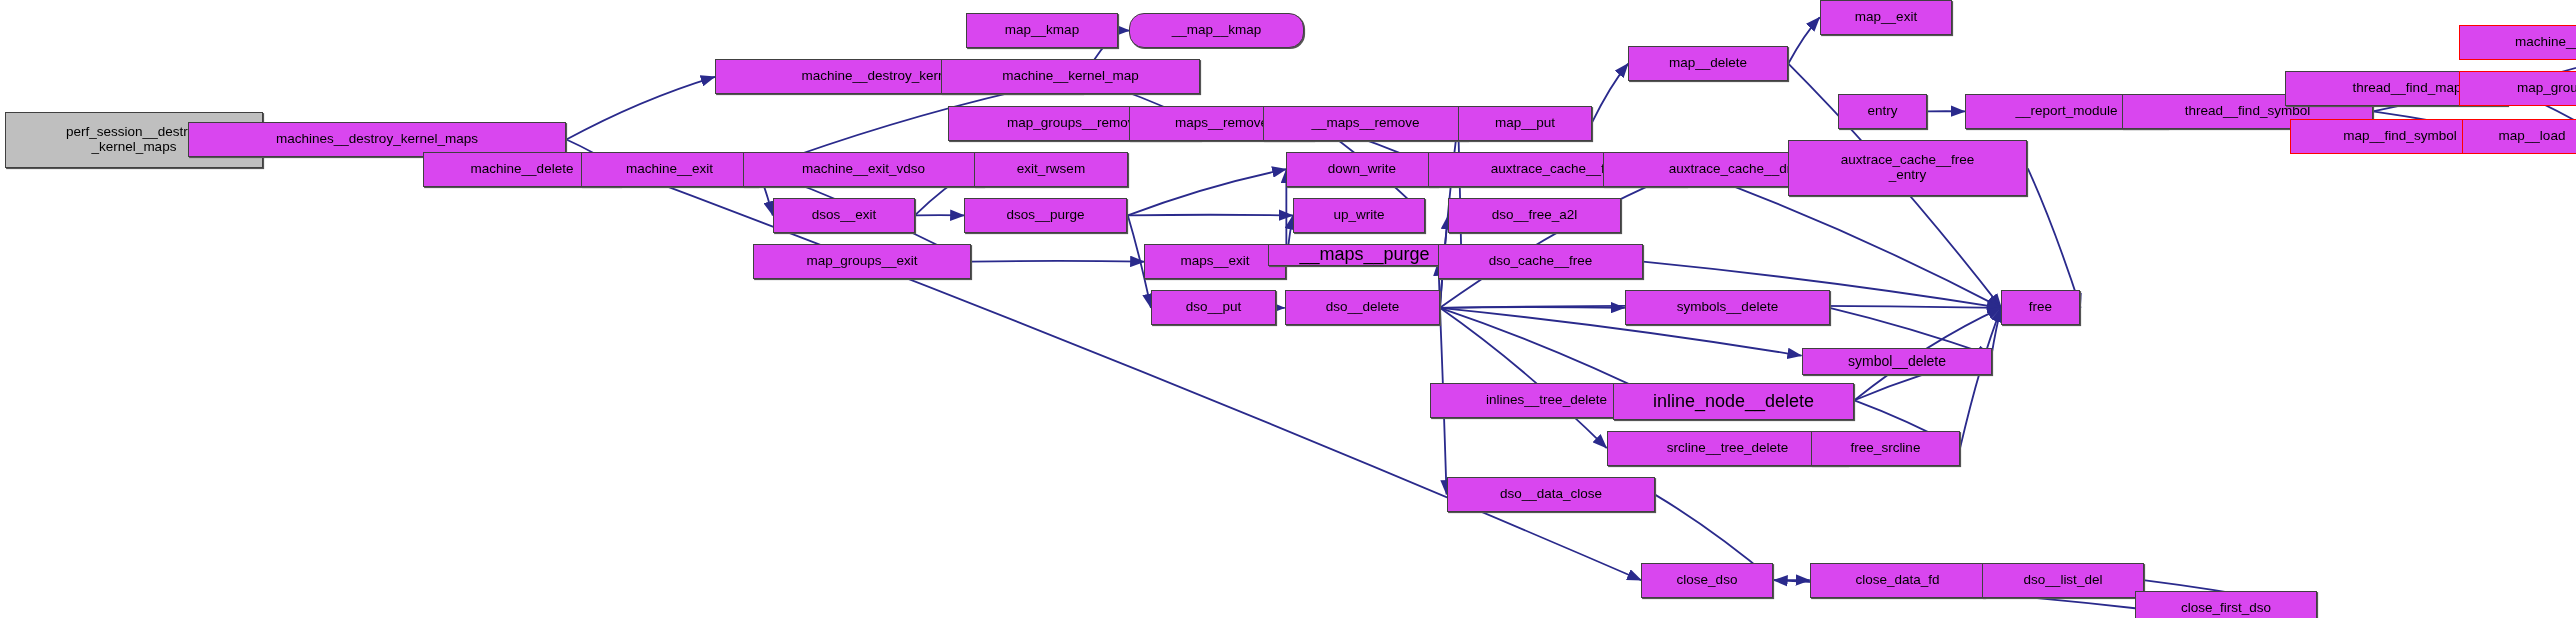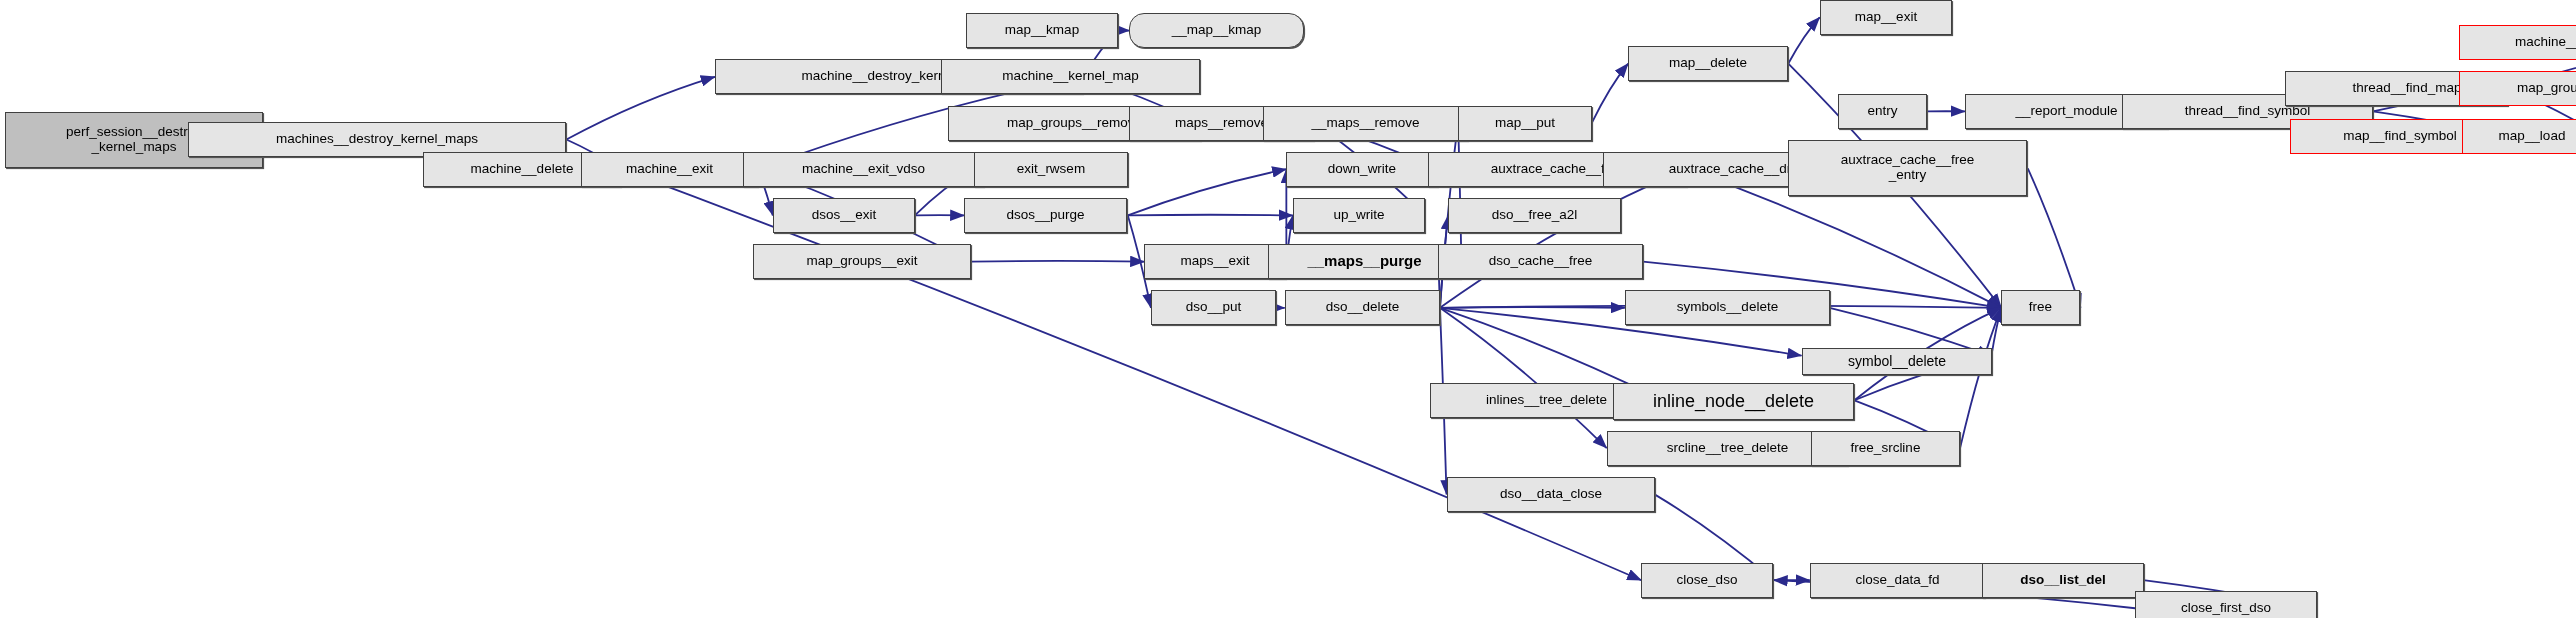--- a/index.html
+++ b/index.html
@@ -9,21 +9,21 @@
     background:#ffffff;
     font-family:"Liberation Sans", sans-serif;
     overflow:hidden;
   }
   #edges{position:absolute;left:0;top:0;width:2576px;height:619px;pointer-events:none;}
   .node{
     position:absolute;
     box-sizing:border-box;
     display:flex;align-items:center;justify-content:center;
     text-align:center;
-    background:#e5e5e5;
+    background:#d946ef;
     border:0.9px solid #404040;
     color:#000000;
     font-size:13.5px;
     line-height:1.08;
     white-space:pre-line;
     letter-spacing:0px;
     box-shadow:1.1px 1.1px 0 0 #555555;
   }
   .node.red{
     border:1.4px solid #ff0000;
@@ -131,21 +131,21 @@
       <div class="node" style="left: 1129px; top: 106px; width: 185px; height: 35px; font-size: 13.5px;">maps__remove</div>
       <div class="node" style="left: 1263px; top: 106px; width: 205px; height: 35px; font-size: 13.5px;">__maps__remove</div>
       <div class="node" style="left: 743px; top: 152px; width: 241px; height: 35px; font-size: 13.5px;">machine__exit_vdso</div>
       <div class="node" style="left: 974px; top: 152px; width: 154px; height: 35px; font-size: 13.5px;">exit_rwsem</div>
       <div class="node" style="left: 1286px; top: 152px; width: 152px; height: 35px; font-size: 13.5px;">down_write</div>
       <div class="node" style="left: 773px; top: 198px; width: 142px; height: 35px; font-size: 13.5px;">dsos__exit</div>
       <div class="node" style="left: 964px; top: 198px; width: 163px; height: 35px; font-size: 13.5px;">dsos__purge</div>
       <div class="node" style="left: 1293px; top: 198px; width: 132px; height: 35px; font-size: 13.5px;">up_write</div>
       <div class="node" style="left: 753px; top: 244px; width: 218px; height: 35px; font-size: 13.5px;">map_groups__exit</div>
       <div class="node" style="left: 1144px; top: 244px; width: 142px; height: 35px; font-size: 13.5px;">maps__exit</div>
-      <div class="node" style="left: 1268px; top: 244px; width: 193px; height: 35px; font-size: 15px; font-weight: bold;">__maps__purge</div>
+      <div class="node" style="left: 1268px; top: 244px; width: 193px; height: 22px; font-size: 18px;">__maps__purge</div>
       <div class="node" style="left: 1151px; top: 290px; width: 125px; height: 35px; font-size: 13.5px;">dso__put</div>
       <div class="node" style="left: 1285px; top: 290px; width: 155px; height: 35px; font-size: 13.5px;">dso__delete</div>
       <div class="node" style="left: 1458px; top: 106px; width: 134px; height: 35px; font-size: 13.5px;">map__put</div>
       <div class="node" style="left: 1628px; top: 46px; width: 160px; height: 35px; font-size: 13.5px;">map__delete</div>
       <div class="node" style="left: 1428px; top: 152px; width: 259px; height: 35px; font-size: 13.5px;">auxtrace_cache__free</div>
       <div class="node" style="left: 1603px; top: 152px; width: 269px; height: 35px; font-size: 13.5px;">auxtrace_cache__drop</div>
       <div class="node" style="left: 1788px; top: 140px; width: 239px; height: 56px; font-size: 13.5px;">auxtrace_cache__free
 _entry</div>
       <div class="node" style="left: 1448px; top: 198px; width: 173px; height: 35px; font-size: 13.5px;">dso__free_a2l</div>
       <div class="node" style="left: 1438px; top: 244px; width: 205px; height: 35px; font-size: 13.5px;">dso_cache__free</div>
@@ -161,17 +161,17 @@
       <div class="node" style="left: 1965px; top: 94px; width: 203px; height: 35px; font-size: 13.5px;">__report_module</div>
       <div class="node" style="left: 2122px; top: 94px; width: 251px; height: 35px; font-size: 13.5px;">thread__find_symbol</div>
       <div class="node" style="left: 2001px; top: 290px; width: 79px; height: 35px; font-size: 13.5px;">free</div>
       <div class="node" style="left: 2285px; top: 71px; width: 223px; height: 35px; font-size: 13.5px; padding-left: 21px;">thread__find_map</div>
       <div class="node red" style="left: 2459px; top: 25px; width: 233px; height: 35px; font-size: 13.5px;">machine__kernel_ip</div>
       <div class="node red" style="left: 2459px; top: 71px; width: 228px; height: 35px; font-size: 13.5px;">map_groups__find</div>
       <div class="node red" style="left: 2290px; top: 119px; width: 220px; height: 35px; font-size: 13.5px;">map__find_symbol</div>
       <div class="node red" style="left: 2462px; top: 119px; width: 140px; height: 35px; font-size: 13.5px;">map__load</div>
       <div class="node" style="left: 1641px; top: 563px; width: 132px; height: 35px; font-size: 13.5px;">close_dso</div>
       <div class="node" style="left: 1810px; top: 563px; width: 175px; height: 35px; font-size: 13.5px;">close_data_fd</div>
-      <div class="node" style="left: 1982px; top: 563px; width: 162px; height: 35px; font-size: 13.5px; font-weight: bold;">dso__list_del</div>
+      <div class="node" style="left: 1982px; top: 563px; width: 162px; height: 35px; font-size: 13.5px;">dso__list_del</div>
       <div class="node" style="left: 2135px; top: 591px; width: 182px; height: 35px; font-size: 13.5px;">close_first_dso</div>
     </div>
 </div>
 
 
 </body></html>

